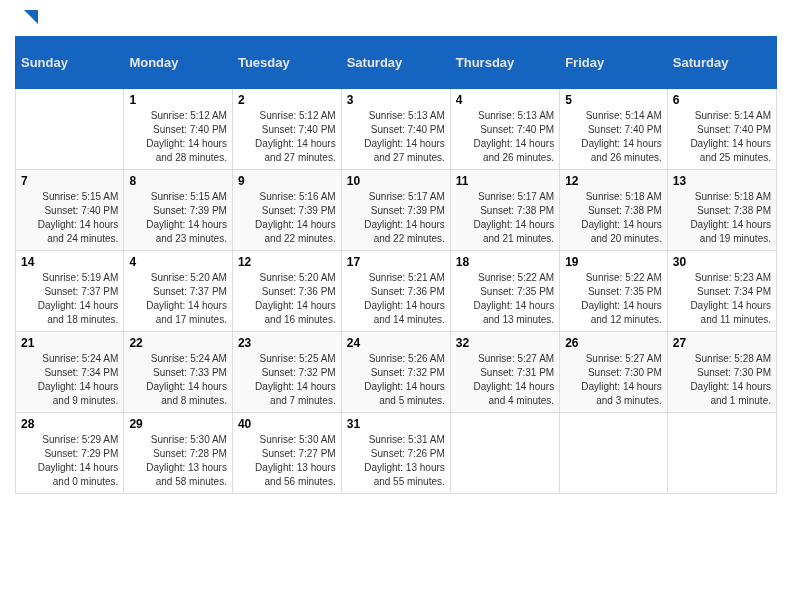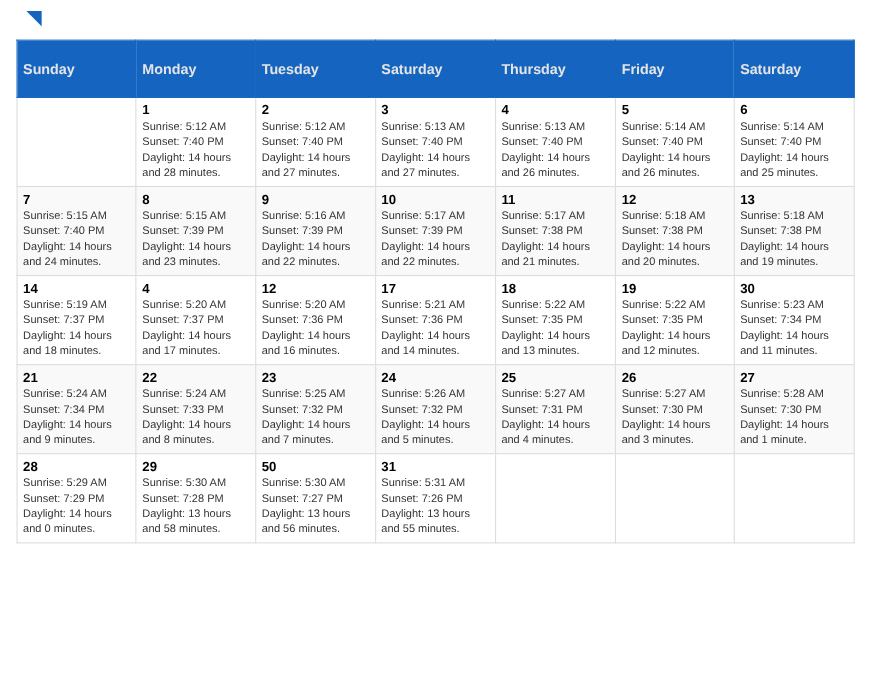--- a/index.html
+++ b/index.html
@@ -74,20 +74,21 @@
     .day-num {
       font-weight: bold;
       font-size: 12px;
       display: block;
       margin-bottom: 2px;
     }
     .day-info {
       font-size: 10px;
       color: #333;
       line-height: 1.4;
+      text-align: right;
     }
     .empty-cell {
       background: #fff !important;
     }
   </style>
 </head>
 <body>
 
 <div class="header-area">
   <div class="logo">
@@ -216,21 +217,21 @@
         </td>
         <td>
           <span class="day-num">23</span>
           <div class="day-info">Sunrise: 5:25 AM<br>Sunset: 7:32 PM<br>Daylight: 14 hours<br>and 7 minutes.</div>
         </td>
         <td>
           <span class="day-num">24</span>
           <div class="day-info">Sunrise: 5:26 AM<br>Sunset: 7:32 PM<br>Daylight: 14 hours<br>and 5 minutes.</div>
         </td>
         <td>
-          <span class="day-num">25</span>
+          <span class="day-num">32</span>
           <div class="day-info">Sunrise: 5:27 AM<br>Sunset: 7:31 PM<br>Daylight: 14 hours<br>and 4 minutes.</div>
         </td>
         <td>
           <span class="day-num">26</span>
           <div class="day-info">Sunrise: 5:27 AM<br>Sunset: 7:30 PM<br>Daylight: 14 hours<br>and 3 minutes.</div>
         </td>
         <td>
           <span class="day-num">27</span>
           <div class="day-info">Sunrise: 5:28 AM<br>Sunset: 7:30 PM<br>Daylight: 14 hours<br>and 1 minute.</div>
         </td>
@@ -238,21 +239,21 @@
       <tr>
         <td>
           <span class="day-num">28</span>
           <div class="day-info">Sunrise: 5:29 AM<br>Sunset: 7:29 PM<br>Daylight: 14 hours<br>and 0 minutes.</div>
         </td>
         <td>
           <span class="day-num">29</span>
           <div class="day-info">Sunrise: 5:30 AM<br>Sunset: 7:28 PM<br>Daylight: 13 hours<br>and 58 minutes.</div>
         </td>
         <td>
-          <span class="day-num">50</span>
+          <span class="day-num">40</span>
           <div class="day-info">Sunrise: 5:30 AM<br>Sunset: 7:27 PM<br>Daylight: 13 hours<br>and 56 minutes.</div>
         </td>
         <td>
           <span class="day-num">31</span>
           <div class="day-info">Sunrise: 5:31 AM<br>Sunset: 7:26 PM<br>Daylight: 13 hours<br>and 55 minutes.</div>
         </td>
         <td class="empty-cell"></td>
         <td class="empty-cell"></td>
         <td class="empty-cell"></td>
       </tr>

